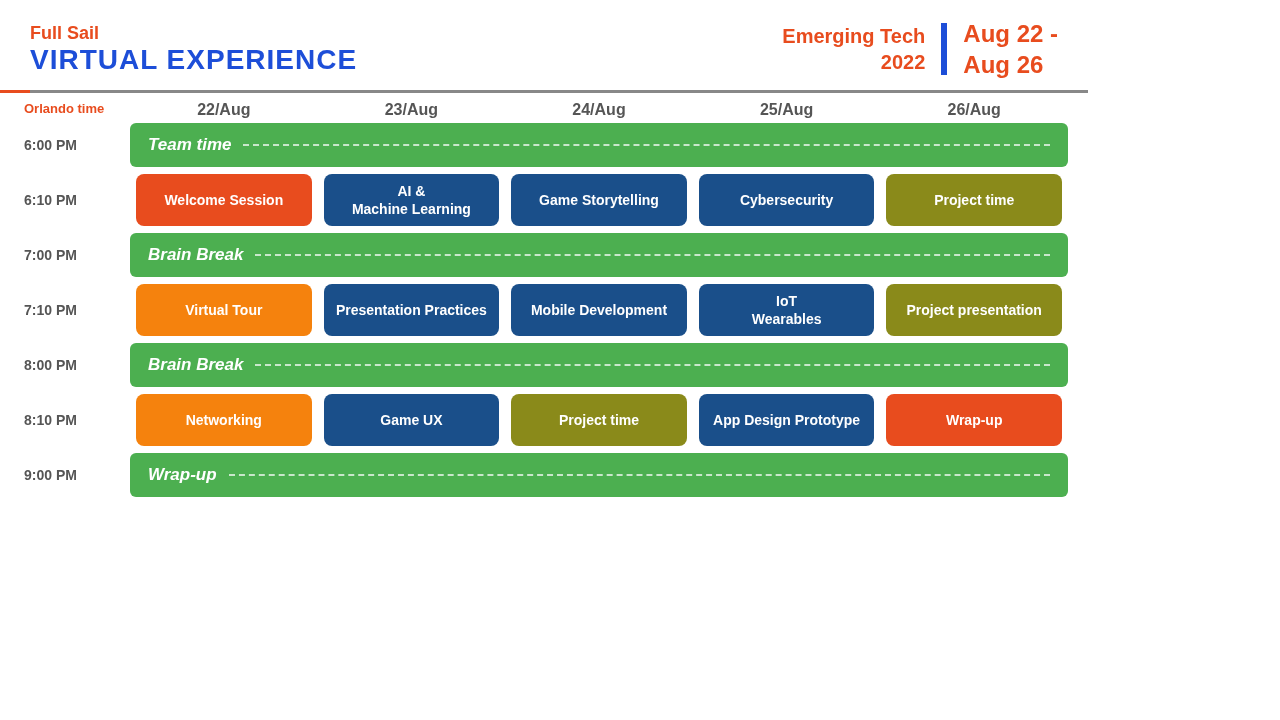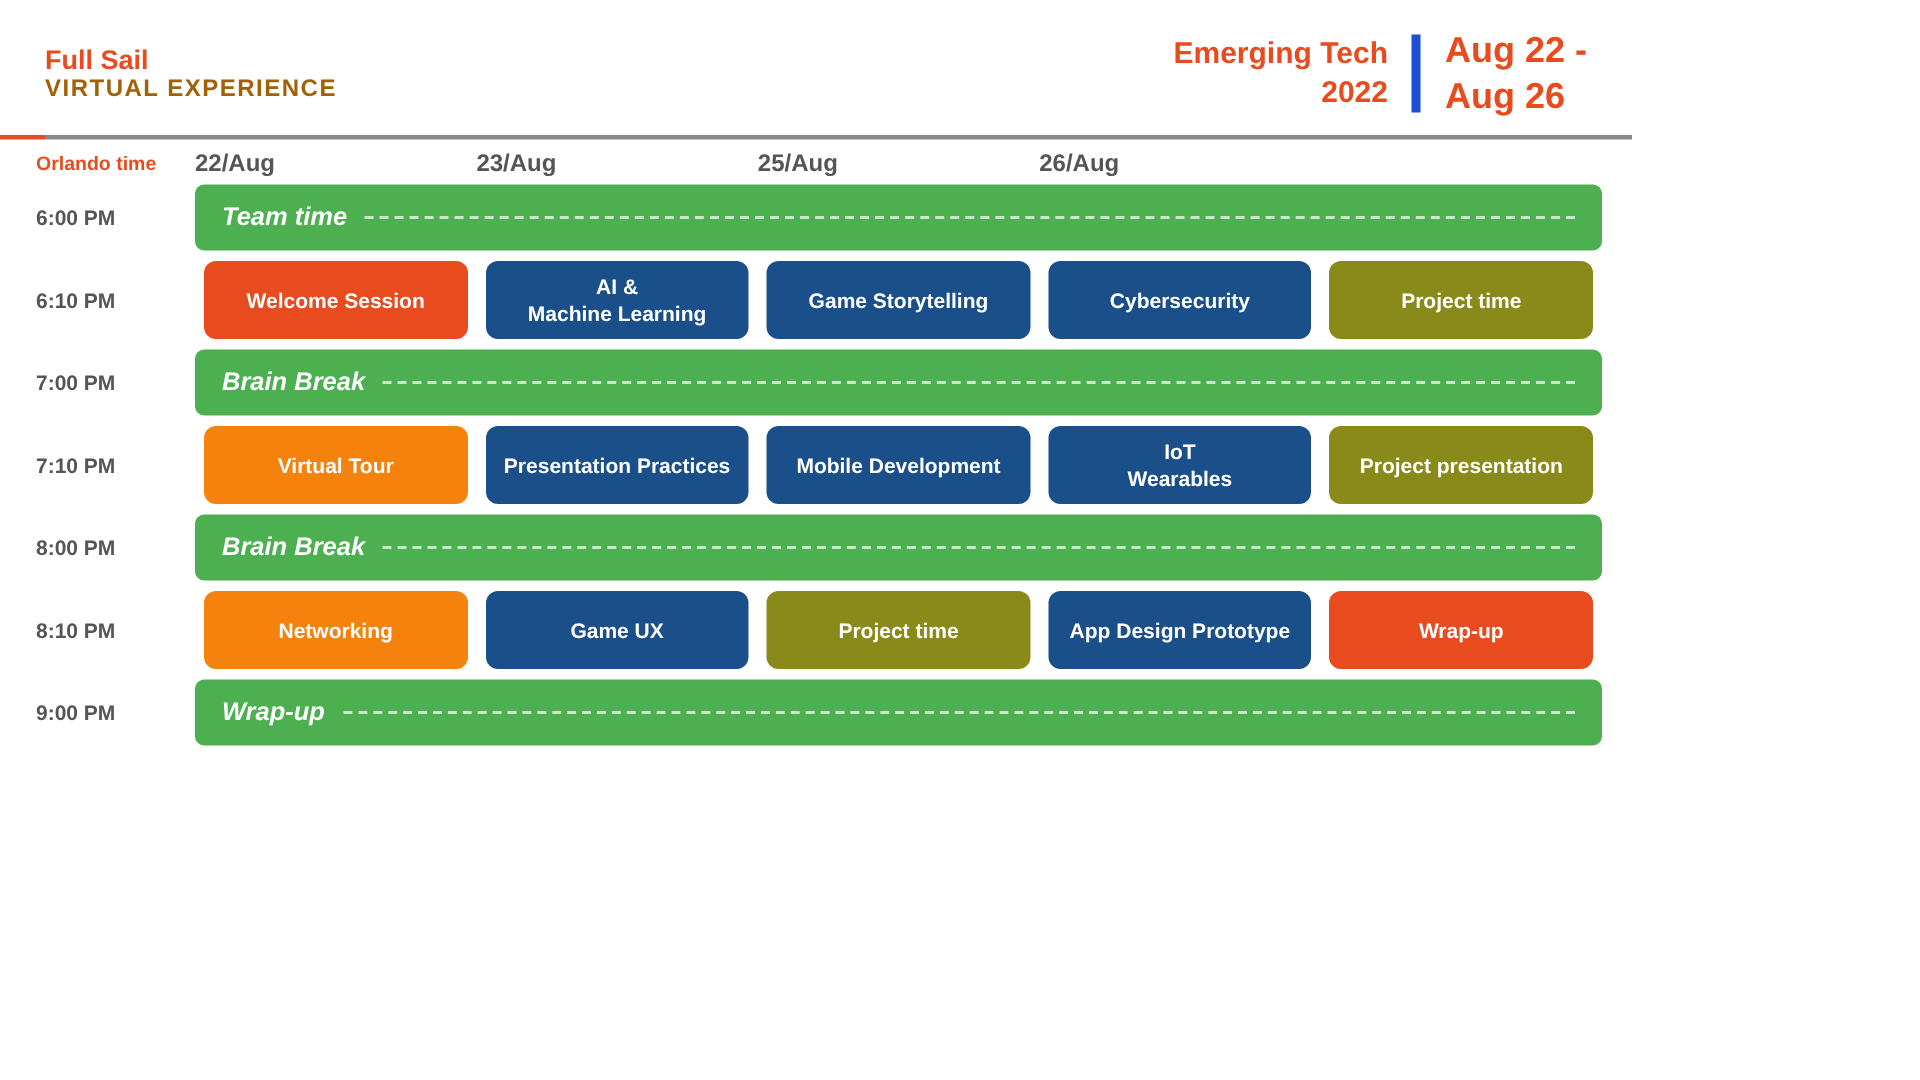--- a/index.html
+++ b/index.html
@@ -23,23 +23,23 @@
       justify-content: space-between;
       align-items: center;
       padding: 18px 30px 10px 30px;
     }
     .header-left .brand-top {
       color: #e84c1e;
       font-weight: bold;
       font-size: 18px;
     }
     .header-left .brand-bottom {
-      color: #a16207;
-      font-weight: bold;
-      font-size: 16px;
+      color: #1d4ed8;
+      font-weight: bold;
+      font-size: 28px;
       letter-spacing: 1px;
     }
     .header-right {
       display: flex;
       align-items: center;
       gap: 0;
     }
     .header-event {
       color: #e84c1e;
       font-weight: bold;
@@ -77,21 +77,21 @@
       grid-template-columns: 110px repeat(5, 1fr);
       padding: 8px 0 4px 0;
     }
     .col-header-time {
       color: #e84c1e;
       font-size: 13px;
       font-weight: bold;
       padding-left: 4px;
     }
     .col-header {
-      text-align: left;
+      text-align: center;
       color: #555;
       font-size: 16px;
       font-weight: bold;
     }
     
     .schedule-row {
       display: grid;
       grid-template-columns: 110px repeat(5, 1fr);
       align-items: center;
       margin-bottom: 4px;
@@ -163,20 +163,21 @@
   </div>
 
   <div class="divider"></div>
 
   <div class="schedule">
 
     <div class="col-headers">
       <div class="col-header-time">Orlando time</div>
       <div class="col-header">22/Aug</div>
       <div class="col-header">23/Aug</div>
+      <div class="col-header">24/Aug</div>
       <div class="col-header">25/Aug</div>
       <div class="col-header">26/Aug</div>
     </div>
 
     <div class="schedule-row">
       <div class="time-label">6:00 PM</div>
       <div class="full-bar">
         <span>Team time</span>
         <div class="dashed-line"></div>
       </div>

